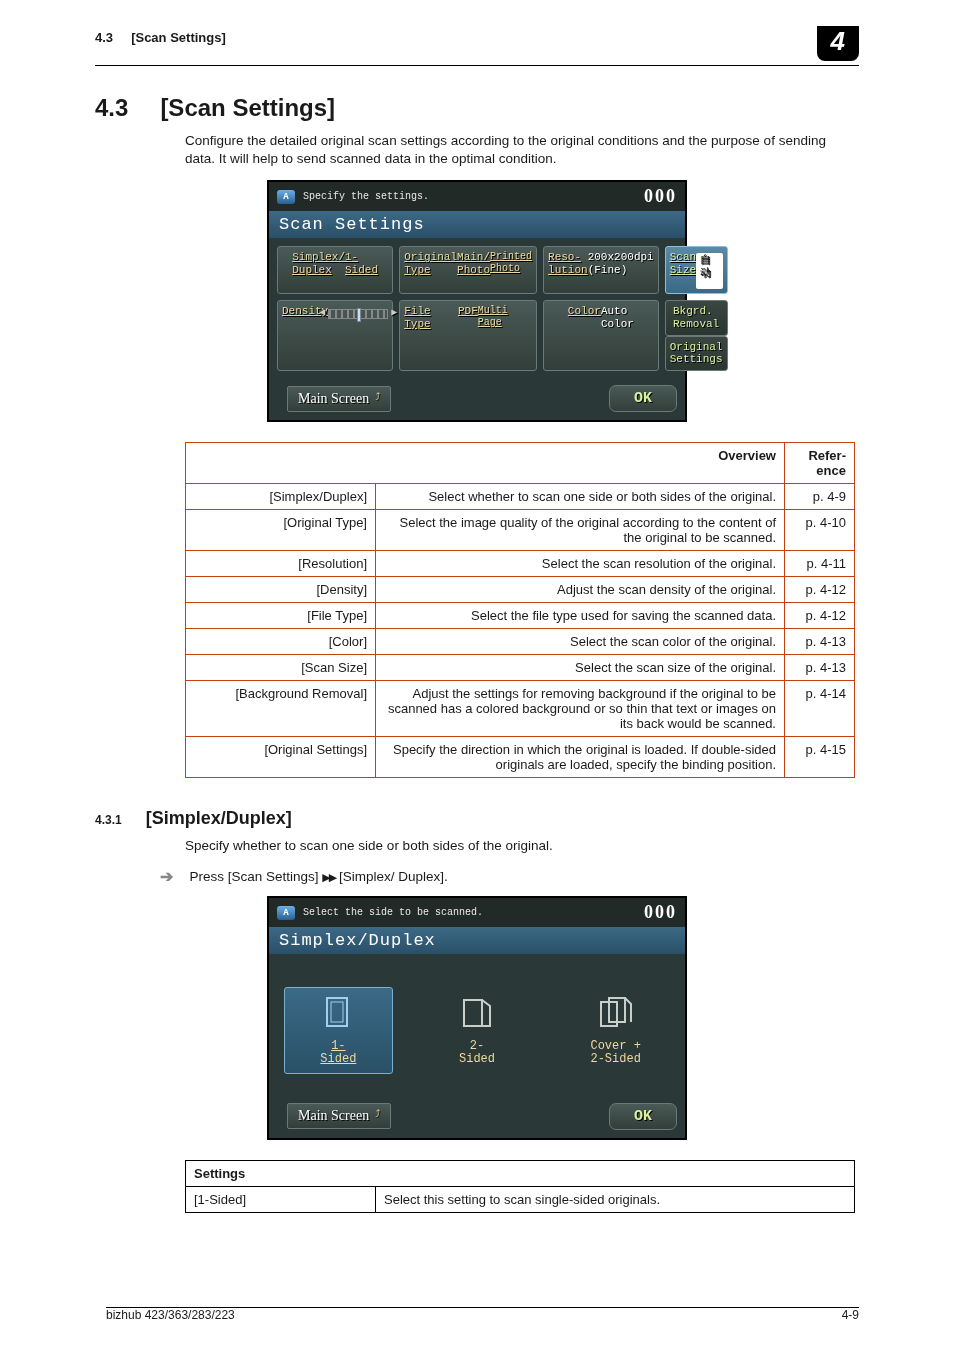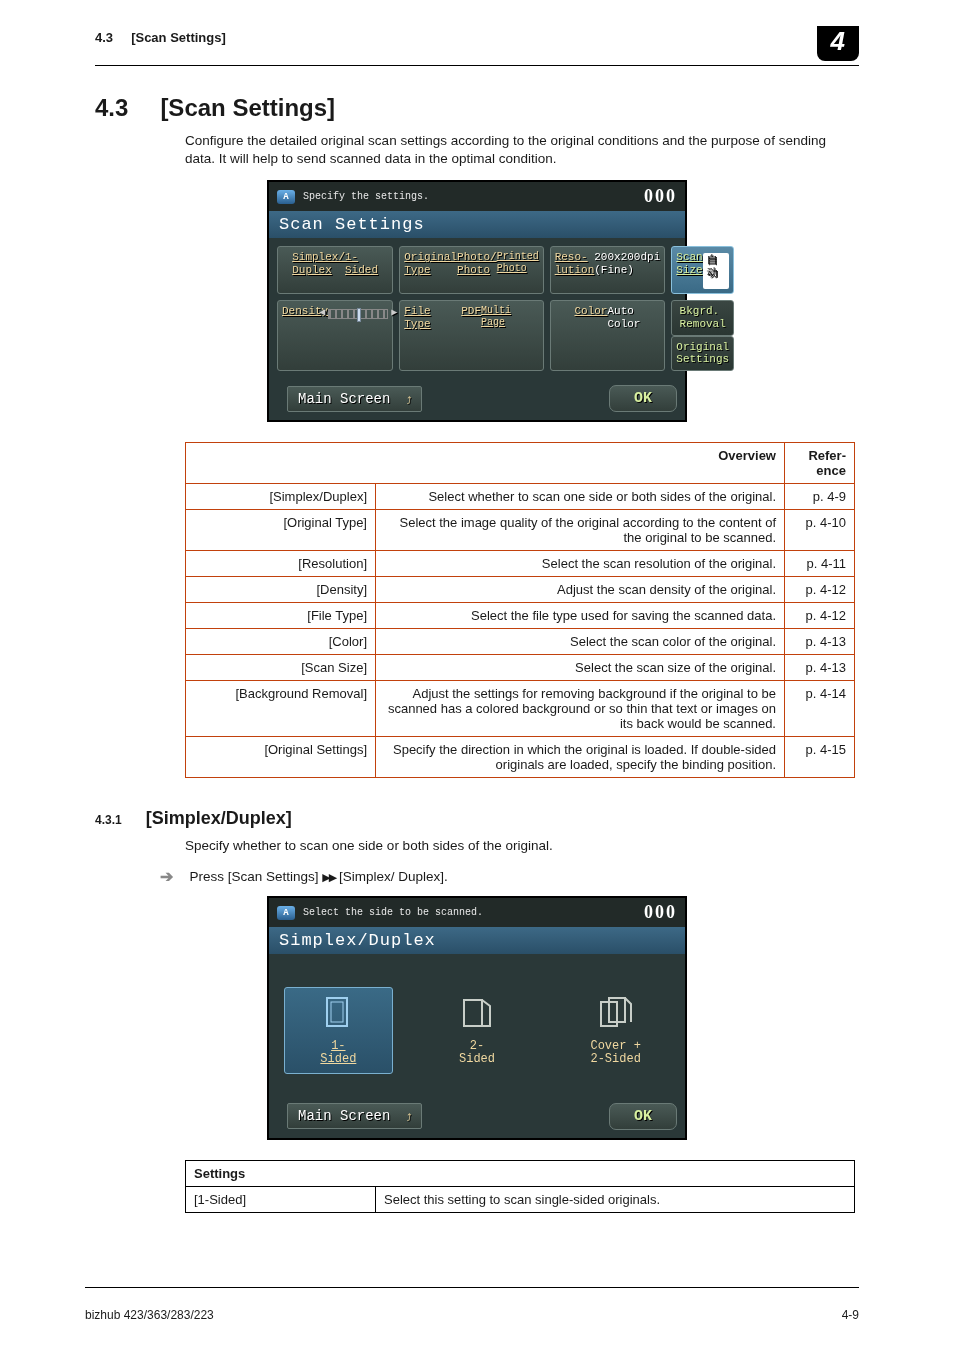--- a/index.html
+++ b/index.html
@@ -155,23 +155,24 @@
   }
   .lcd .mainbtn {
     background: linear-gradient(#4a5a56,#323e3a);
     border: 1px solid #6a7a76;
     border-radius: 2px;
     padding: 4px 10px;
     color: #fff;
     font-size: 14px;
     text-shadow: 1px 1px 0 #000;
     display: inline-flex;
-    align-items: flex-end;
-    gap: 16px;
+    align-items: flex-start;
+    gap: 6px;
     margin-left: 10px;
+    font-family: Liberation Serif, serif;
   }
   .lcd .okbtn {
     margin-left: auto;
     background: linear-gradient(#4a5a56,#323e3a);
     border: 1px solid #6a7a76;
     border-radius: 7px;
     padding: 4px 24px;
     color: #d8f0a0;
     font-size: 15px;
     font-weight: bold;
@@ -261,24 +262,24 @@
     background: linear-gradient(#3a6a86,#2a5068);
     border-radius:3px;
     padding:6px 2px;
     border:1px solid #7ab0d0;
     margin:-7px -3px;
   }
 
   .footer {
     position: absolute;
     bottom: 28px;
-    left: 85px;
+    left: 106px;
     right: 95px;
     border-top: 1px solid #000;
-    padding-top: 20px;
+    padding-top: 0;
     display: flex;
     justify-content: space-between;
     font-size: 12px;
   }
 </style>
 </head>
 <body>
 
 <div class="page">
 
@@ -307,21 +308,21 @@
     <div class="grid">
       <div class="tile">
         <span class="hdr" style="white-space:pre-line">Simplex/
 Duplex</span>
         <span class="val" style="white-space:pre-line;color:#f0d8a0;text-decoration:underline">1-
 Sided</span>
       </div>
       <div class="tile">
         <span class="hdr" style="white-space:pre-line">Original
 Type</span>
-        <span class="val" style="white-space:pre-line;color:#f0d8a0;text-decoration:underline">Photo/
+        <span class="val" style="white-space:pre-line;color:#f0d8a0;text-decoration:underline">Main/
 Photo</span>
         <span class="sub" style="white-space:pre-line">Printed
 Photo</span>
       </div>
       <div class="tile">
         <span class="hdr" style="white-space:pre-line">Reso-
 lution</span>
         <span class="val" style="white-space:pre-line">200x200dpi
 (Fine)</span>
       </div>

